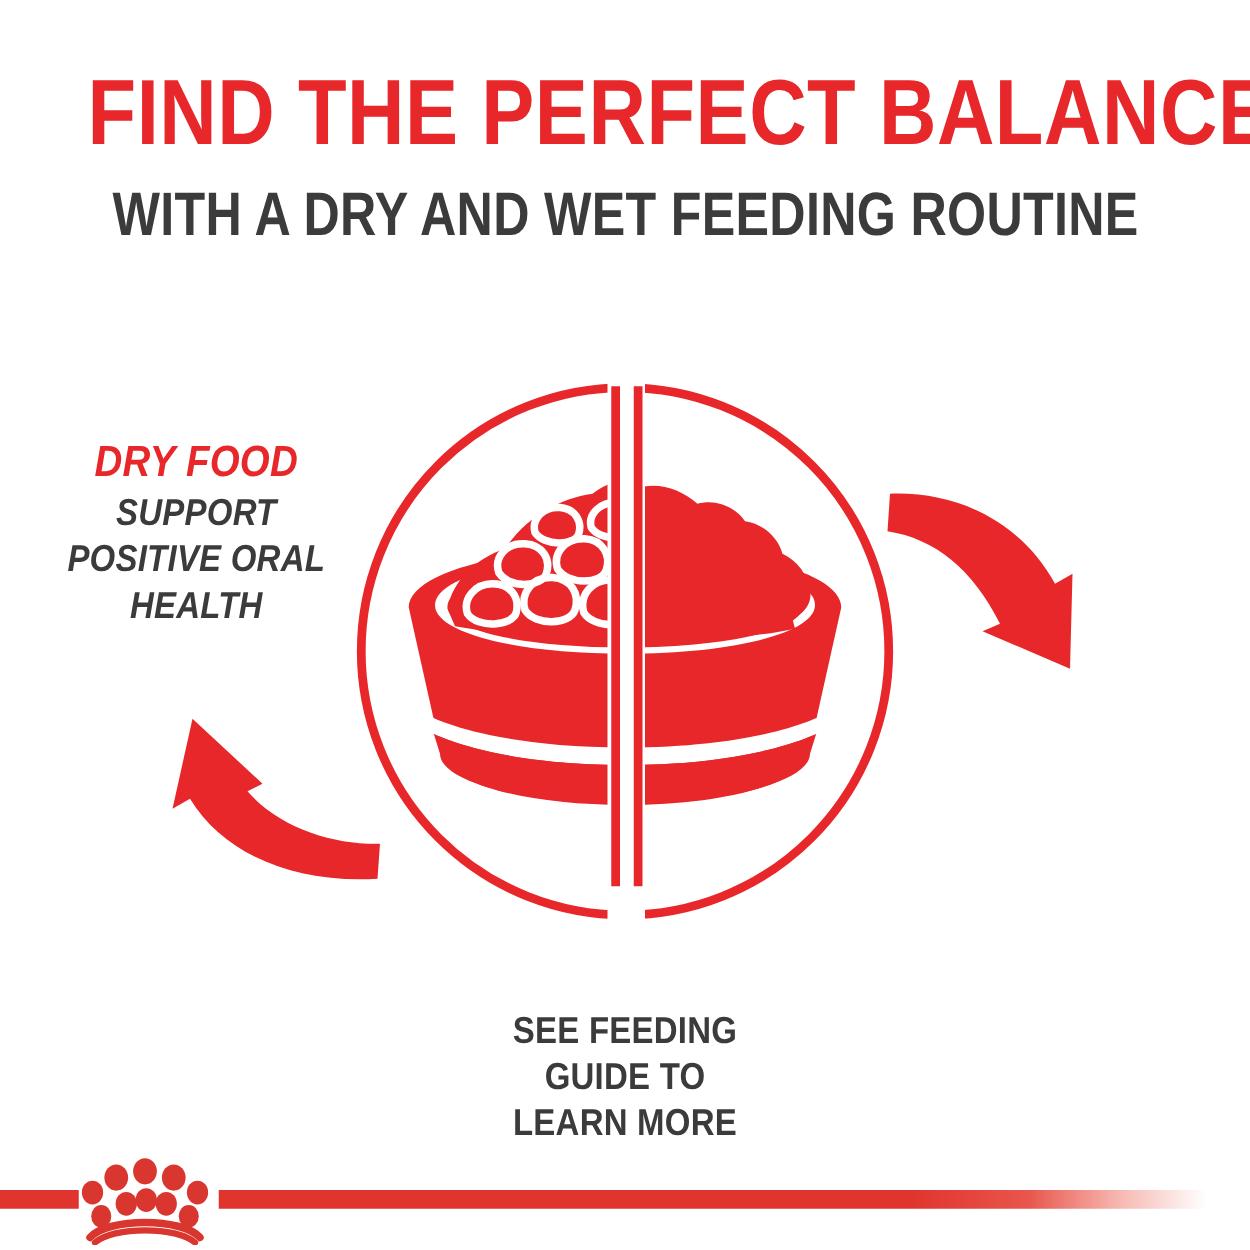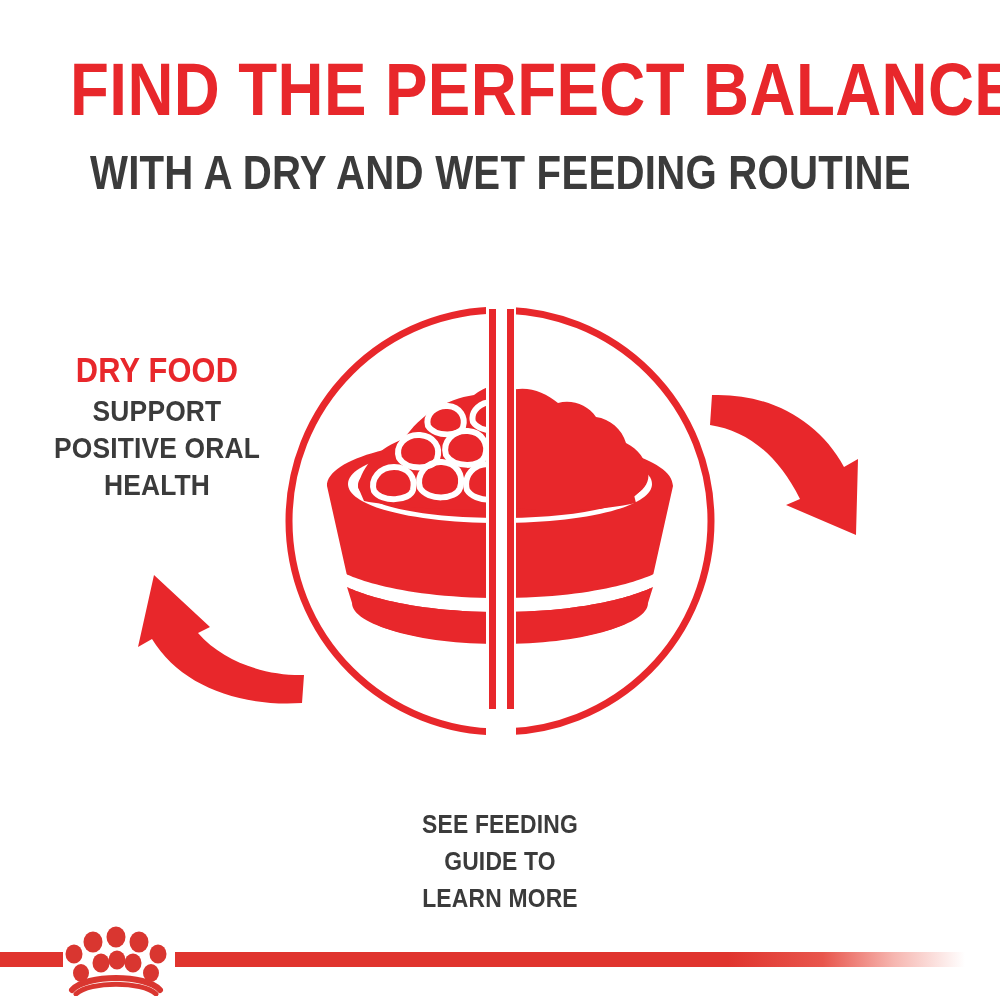--- a/index.html
+++ b/index.html
@@ -52,20 +52,21 @@
     letter-spacing: 0.3px;
     transform: scaleX(0.82);
     transform-origin: center center;
     white-space: nowrap;
   }
 
   
   .side-label {
     position: absolute;
     text-align: center;
+    font-style: italic;
   }
   .side-label .label-title {
     display: block;
     color: #E8272B;
     font-size: 35px;
     line-height: 40px;
     font-weight: 700;
     letter-spacing: 0.2px;
     transform: scaleX(0.88);
     white-space: nowrap;
@@ -94,21 +95,21 @@
   }
 
   
   #caption {
     position: absolute;
     left: 300px;
     top: 806px;
     width: 400px;
     text-align: center;
     color: #3B3B3B;
-    font-size: 26px;
+    font-size: 30px;
     line-height: 37px;
     font-weight: 700;
     letter-spacing: 0.2px;
   }
   #caption span {
     display: block;
     transform: scaleX(0.88);
     white-space: nowrap;
   }
 

